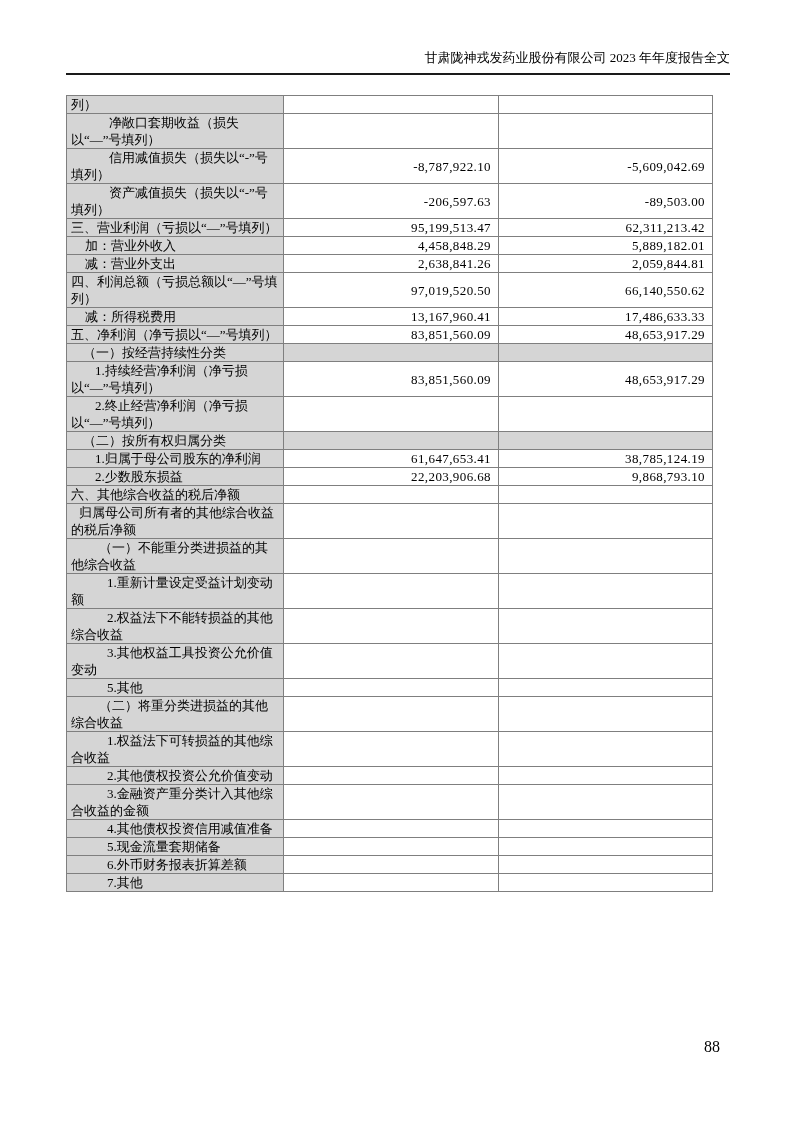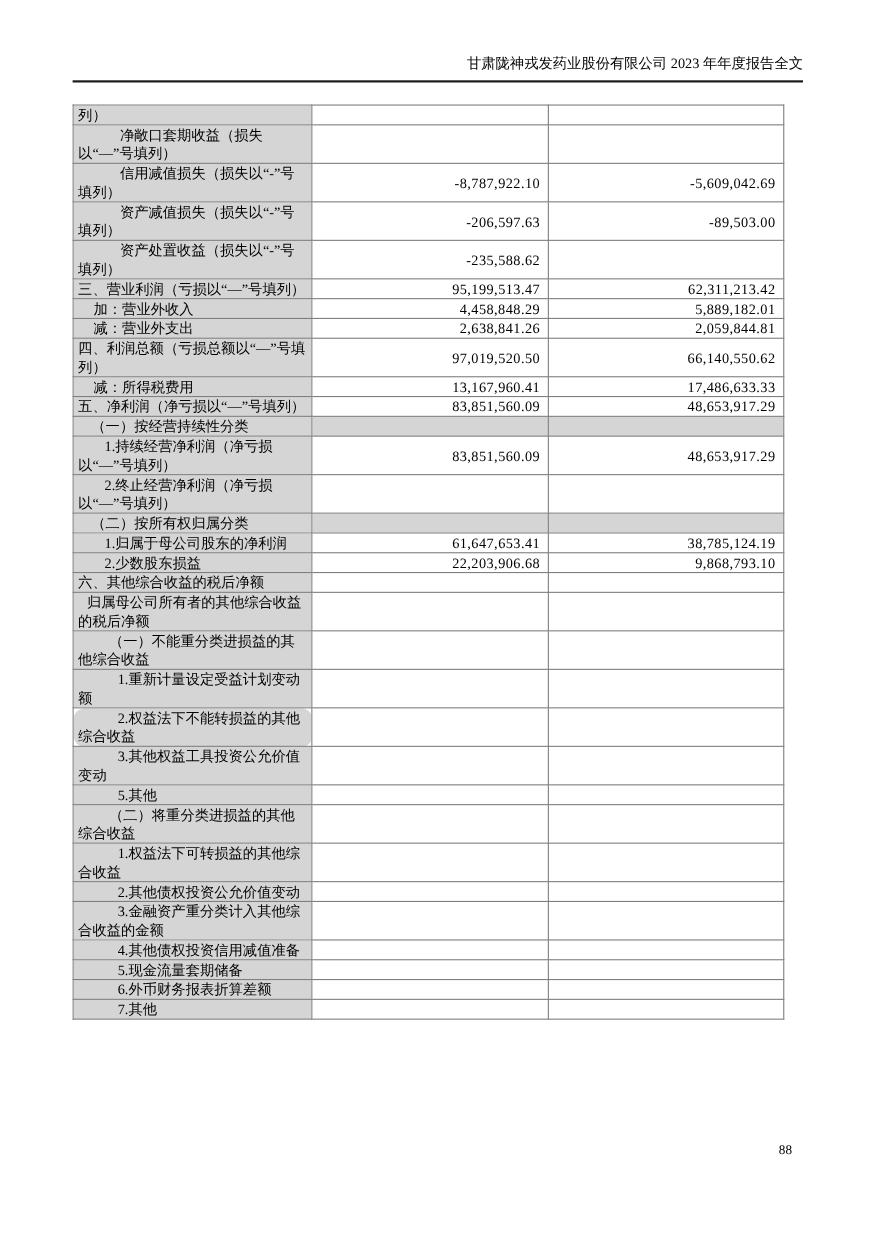--- a/index.html
+++ b/index.html
@@ -61,21 +61,21 @@
   }
   .fin-table tr.shaded td.num-cell {
     background: #d5d5d5;
   }
   .page-number {
     position: absolute;
     top: 1038px;
     left: 66px;
     width: 654px;
     text-align: right;
-    font-size: 12px;
+    font-size: 16px;
   }
 </style>
 </head>
 <body>
 
 <div class="page">
 
   <div class="header-title">甘肃陇神戎发药业股份有限公司 2023 年年度报告全文</div>
 
   <div class="header-rule"></div>
@@ -105,25 +105,20 @@
       <td class="num-cell">-8,787,922.10</td>
       <td class="num-cell">-5,609,042.69</td>
     </tr>
 
     <tr>
       <td class="label-cell" style="text-indent: 38px;">资产减值损失（损失以“-”号填列）</td>
       <td class="num-cell">-206,597.63</td>
       <td class="num-cell">-89,503.00</td>
     </tr>
 
-    <tr>
-      <td class="label-cell" style="text-indent: 38px;">资产处置收益（损失以“-”号填列）</td>
-      <td class="num-cell">-235,588.62</td>
-      <td class="num-cell"></td>
-    </tr>
 
     <tr>
       <td class="label-cell" style="text-indent: 0px;">三、营业利润（亏损以“—”号填列）</td>
       <td class="num-cell">95,199,513.47</td>
       <td class="num-cell">62,311,213.42</td>
     </tr>
 
     <tr>
       <td class="label-cell" style="text-indent: 14px;">加：营业外收入</td>
       <td class="num-cell">4,458,848.29</td>
@@ -208,21 +203,21 @@
       <td class="num-cell"></td>
     </tr>
 
     <tr>
       <td class="label-cell" style="text-indent: 36px;">1.重新计量设定受益计划变动额</td>
       <td class="num-cell"></td>
       <td class="num-cell"></td>
     </tr>
 
     <tr>
-      <td class="label-cell" style="text-indent: 36px; border-radius: 10px;">2.权益法下不能转损益的其他综合收益</td>
+      <td class="label-cell" style="text-indent: 36px;">2.权益法下不能转损益的其他综合收益</td>
       <td class="num-cell"></td>
       <td class="num-cell"></td>
     </tr>
 
     <tr>
       <td class="label-cell" style="text-indent: 36px;">3.其他权益工具投资公允价值变动</td>
       <td class="num-cell"></td>
       <td class="num-cell"></td>
     </tr>
 

